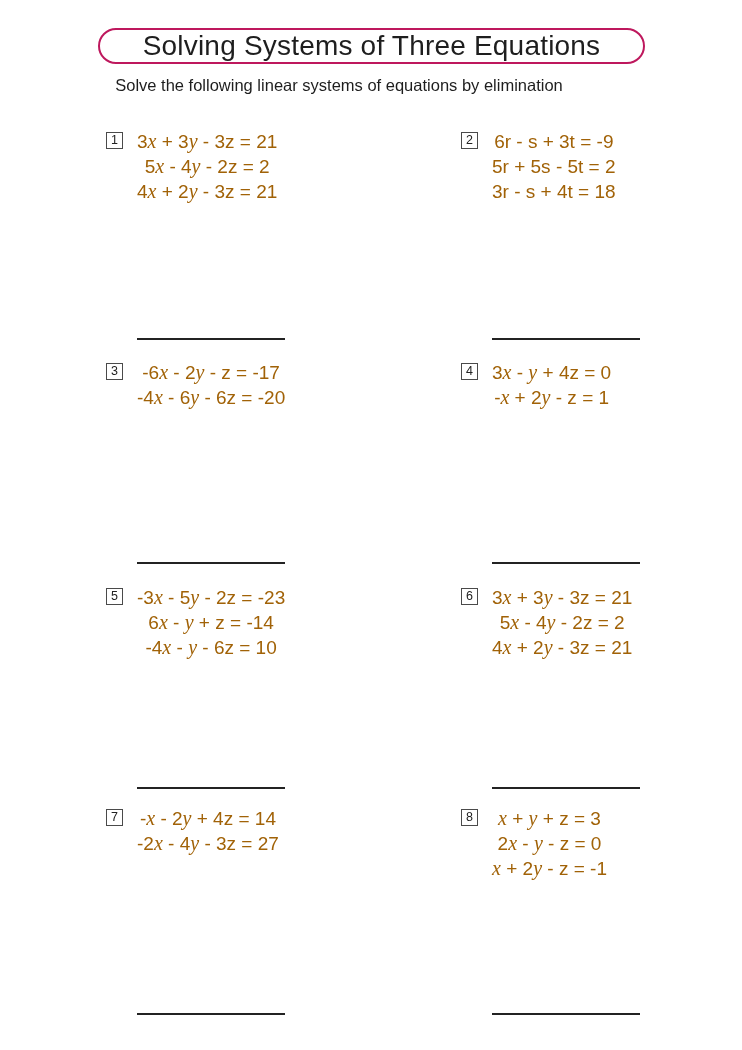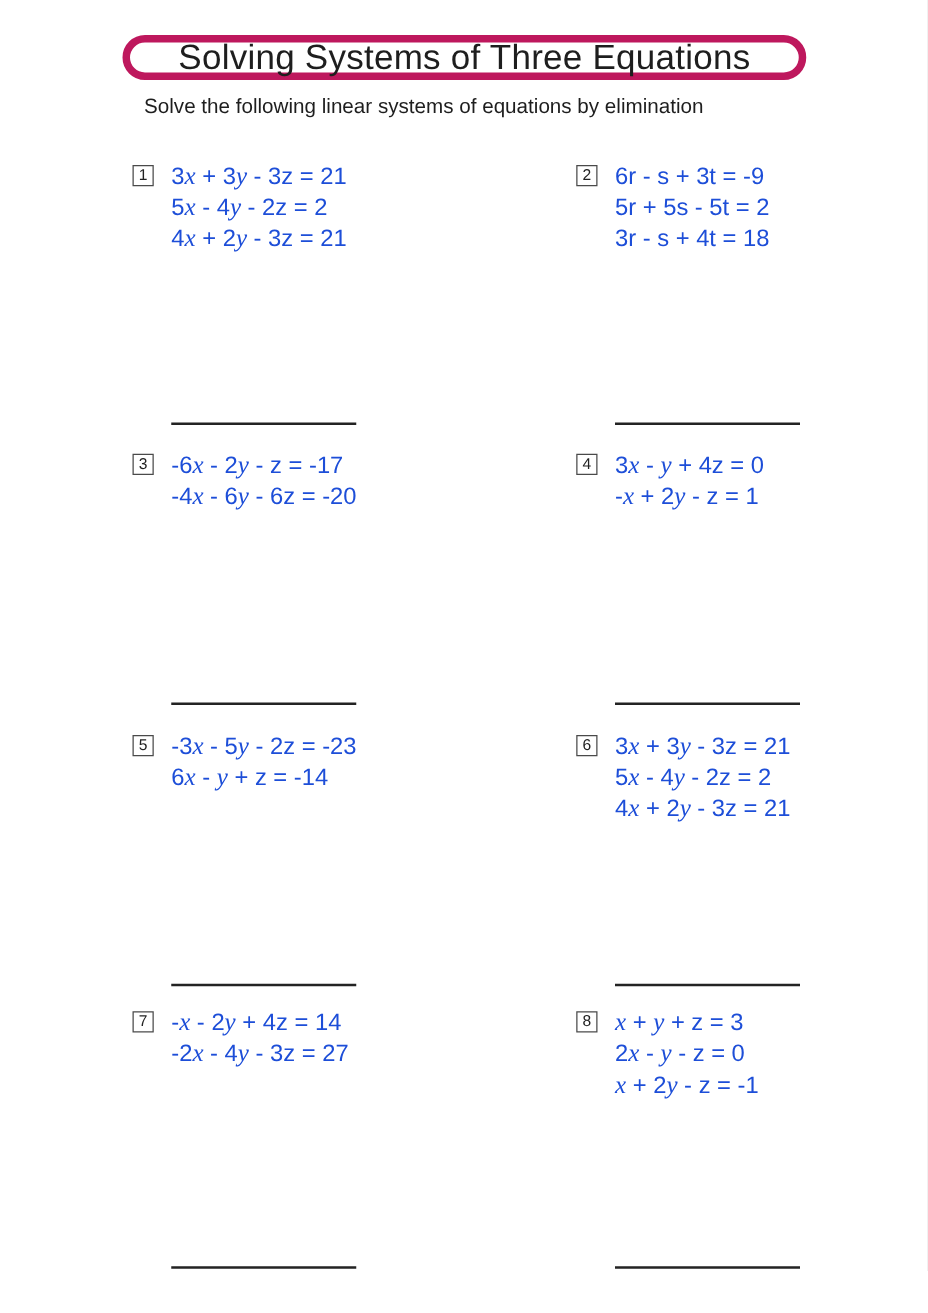--- a/index.html
+++ b/index.html
@@ -15,21 +15,21 @@
     color: #1c1c1c;
     overflow: hidden;
   }
 
   .title-box {
     position: absolute;
     left: 98px;
     top: 28px;
     width: 547px;
     height: 36px;
-    border: 6px solid #be185d;
+    border: 2px solid #be185d;
     border-radius: 19px;
     display: flex;
     align-items: center;
     justify-content: center;
   }
   .title-text {
     font-size: 28px;
     letter-spacing: 0.2px;
     color: #1e1e1e;
     white-space: nowrap;
@@ -62,21 +62,22 @@
     display: flex;
     align-items: center;
     justify-content: center;
     flex: 0 0 auto;
   }
   .eqs { display: block; }
   .equation {
     font-size: 19px;
     line-height: 25px;
     white-space: nowrap;
-    color: #1d4ed8;
+    color: #a16207;
+    text-align: center;
   }
   .equation .var {
     font-family: "Liberation Serif", serif;
     font-style: italic;
     font-size: 20px;
   }
 
   .answer-line {
     position: absolute;
     width: 148px;
@@ -142,20 +143,21 @@
       <div class="equation">3<span class="var">x</span> - <span class="var">y</span> + 4z = 0</div>
       <div class="equation">-<span class="var">x</span> + 2<span class="var">y</span> - z = 1</div>
     </div>
   </div>
 
   <div class="problem col-l row-3">
     <span class="badge">5</span>
     <div class="eqs">
       <div class="equation">-3<span class="var">x</span> - 5<span class="var">y</span> - 2z = -23</div>
       <div class="equation">6<span class="var">x</span> - <span class="var">y</span> + z = -14</div>
+      <div class="equation">-4<span class="var">x</span> - <span class="var">y</span> - 6z = 10</div>
     </div>
   </div>
 
   <div class="problem col-r row-3">
     <span class="badge">6</span>
     <div class="eqs">
       <div class="equation">3<span class="var">x</span> + 3<span class="var">y</span> - 3z = 21</div>
       <div class="equation">5<span class="var">x</span> - 4<span class="var">y</span> - 2z = 2</div>
       <div class="equation">4<span class="var">x</span> + 2<span class="var">y</span> - 3z = 21</div>
     </div>

